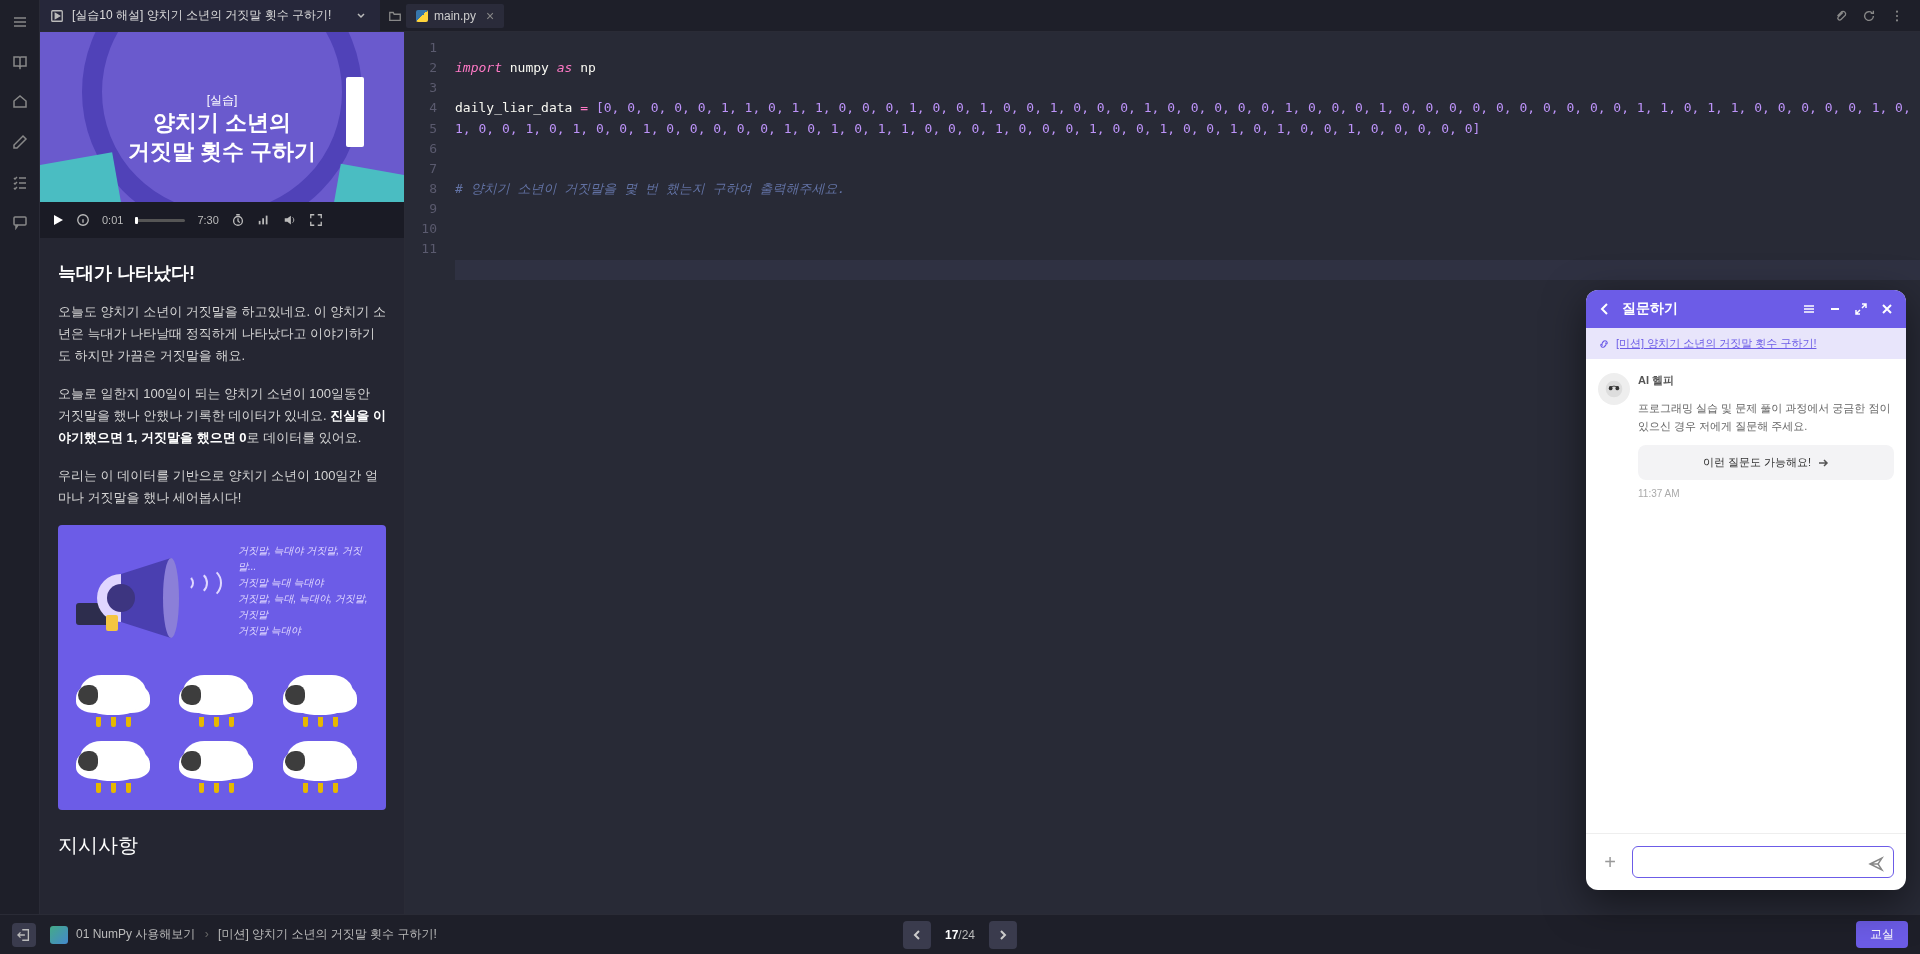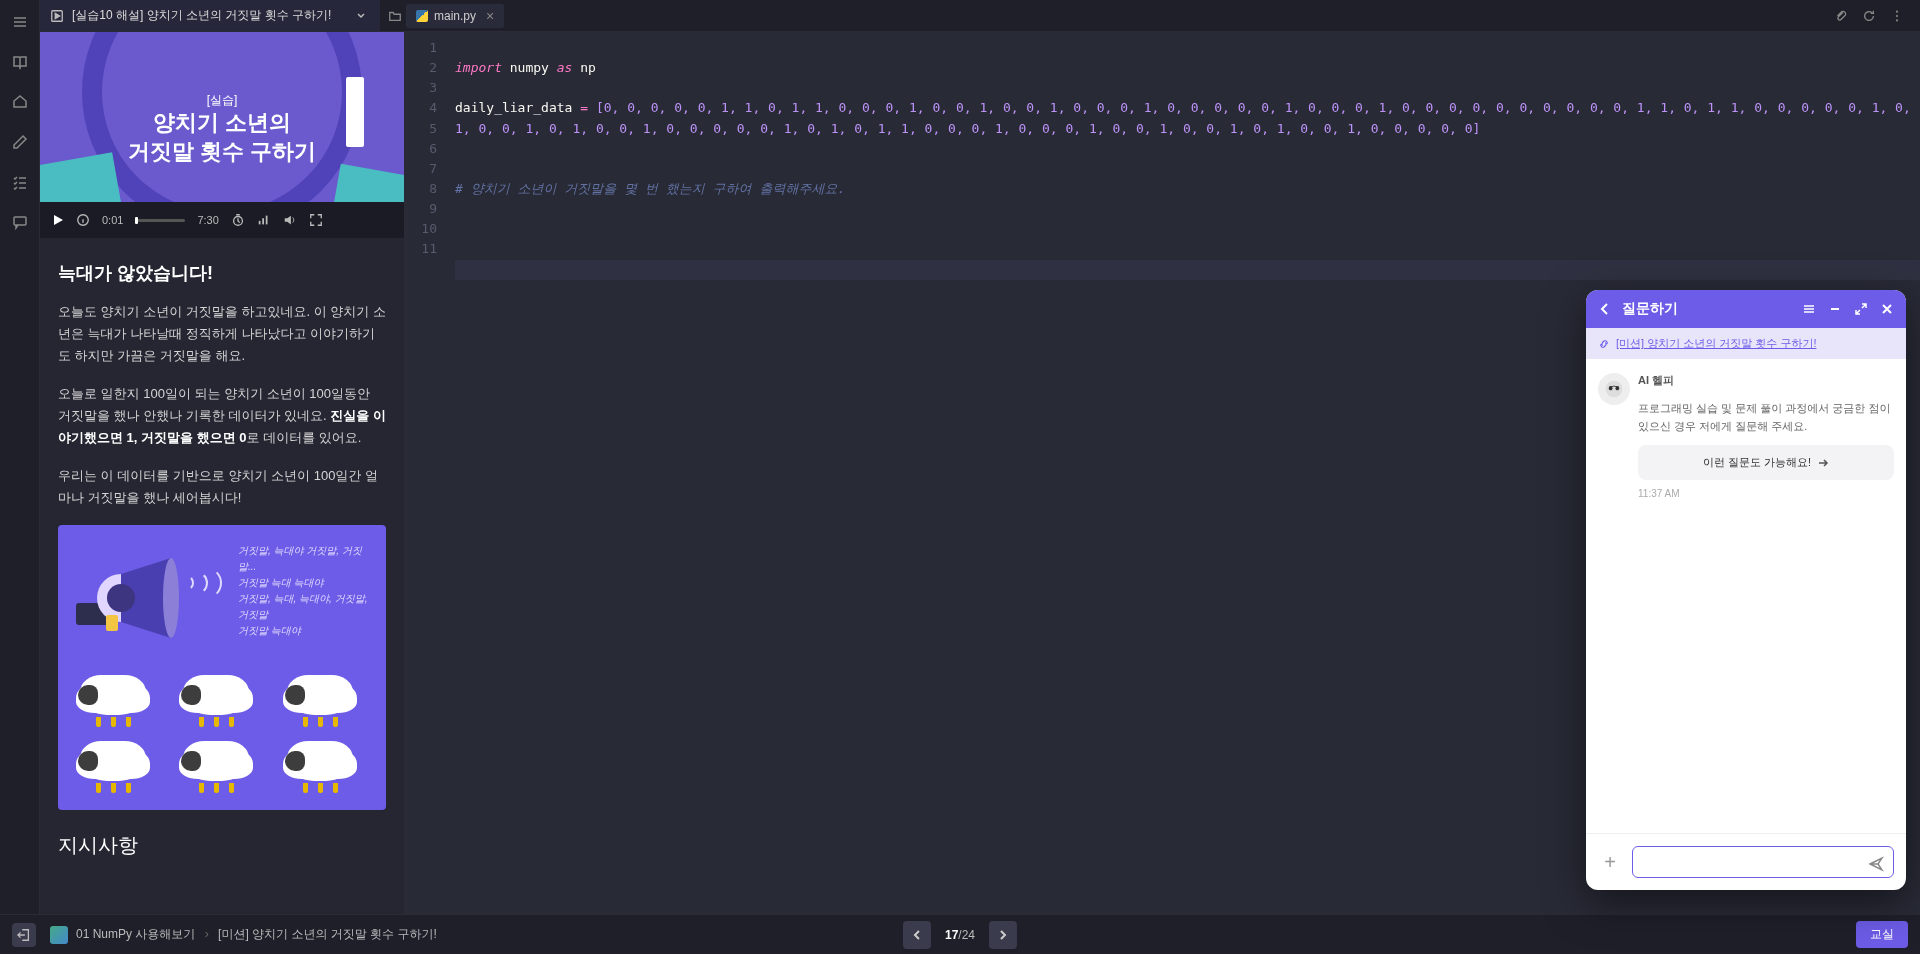--- a/index.html
+++ b/index.html
@@ -219,21 +219,21 @@
               <path d="M11 5 a4 4 0 0 1 0 6" fill="none" stroke="#bbb"></path>
             </svg>
           </span>
         <span>
             <svg width="14" height="14" viewBox="0 0 16 16" fill="none" stroke="#bbb" stroke-width="1.5">
               <path d="M2 6 v-4 h4 M14 6 v-4 h-4 M2 10 v4 h4 M14 10 v4 h-4"></path>
             </svg>
           </span>
       </div>
       <div class="lesson-content">
-        <h2>늑대가 않았습니다!</h2>
+        <h2>늑대가 나타났다!</h2>
         <p>오늘도 양치기 소년이 거짓말을 하고있네요. 이 양치기 소년은 늑대가 나타날때 정직하게 나타났다고 이야기하기도 하지만 가끔은 거짓말을 해요.</p>
         <p><span>오늘로 일한지 100일이 되는 양치기 소년이 100일동안 거짓말을 했나 안했나 기록한 데이터가 있네요. </span><strong>진실을 이야기했으면 1, 거짓말을 했으면 0</strong><span>로 데이터를 있어요.</span></p>
         <p>우리는 이 데이터를 기반으로 양치기 소년이 100일간 얼마나 거짓말을 했나 세어봅시다!</p>
         <div class="illust">
           <div class="megaphone-row">
             <svg width="110" height="100" viewBox="0 0 110 100">
               <rect x="0" y="60" width="34" height="22" rx="3" fill="#2d2d4d"></rect>
               <circle cx="45" cy="55" r="24" fill="#e0d6ff"></circle>
               <path d="M45 31 L95 15 L95 95 L45 79 Z" fill="#4a3fb0"></path>
               <ellipse cx="95" cy="55" rx="8" ry="40" fill="#8b7fd8"></ellipse>

